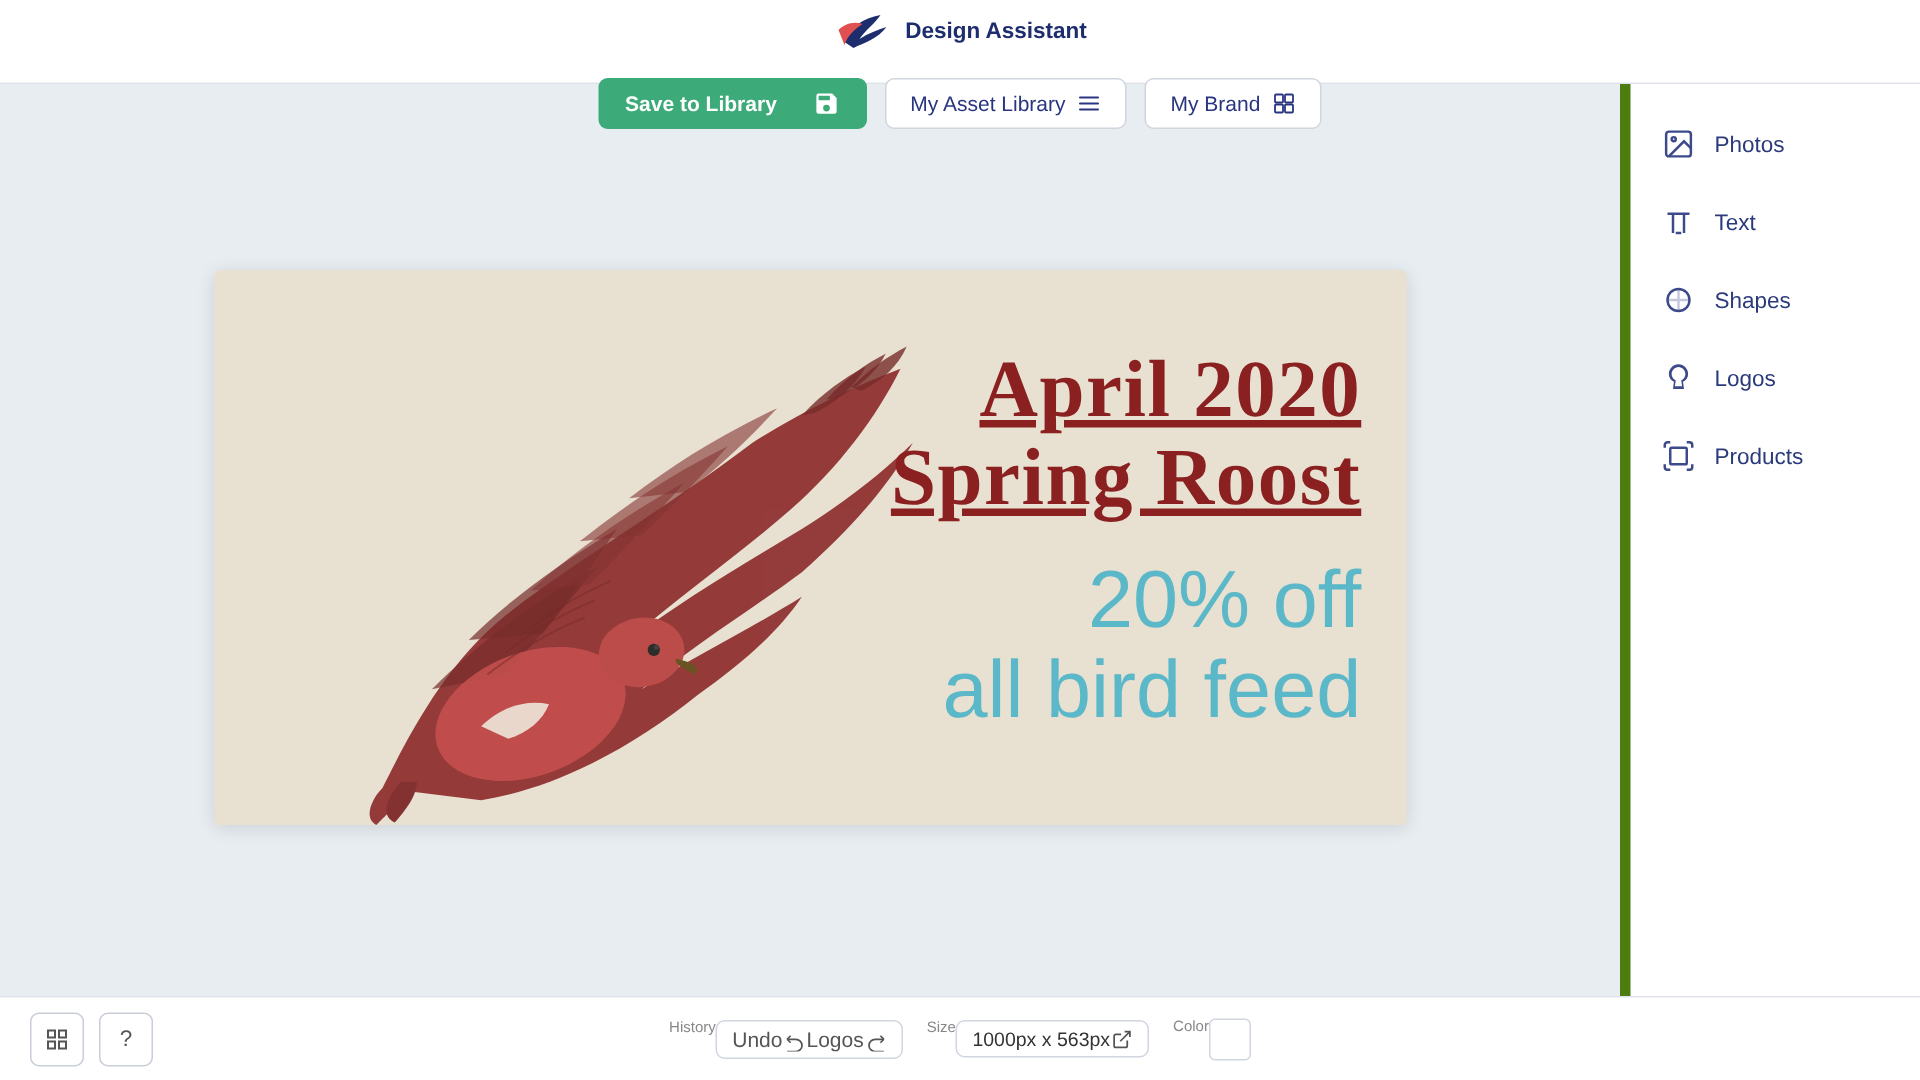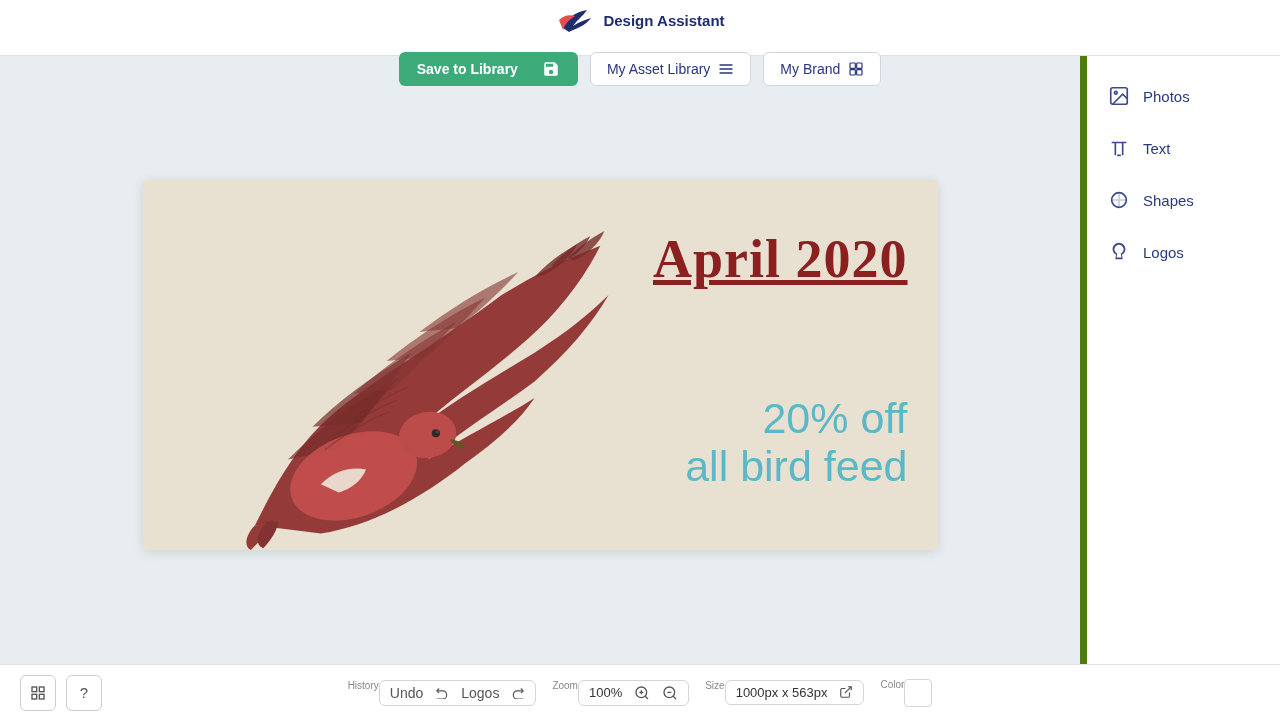--- a/index.html
+++ b/index.html
@@ -122,21 +122,21 @@
       text-decoration: underline;
       font-family: Georgia, serif;
       letter-spacing: 1px;
     }
 
     .canvas-text-promo {
       position: absolute;
       right: 30px;
       bottom: 60px;
       text-align: right;
-      font-size: 43px;
+      font-size: 54px;
       font-weight: 300;
       color: #5ab8c8;
       line-height: 1.1;
       font-family: -apple-system, BlinkMacSystemFont, sans-serif;
     }
 
     .toolbar-icon-btn {
       width: 36px;
       height: 36px;
       border: 1.5px solid #c8cdd8;
@@ -163,25 +163,25 @@
     }
 
     .toolbar-group-label {
       font-size: 10px;
       color: #888;
       margin-bottom: 2px;
     }
 
     .toolbar-group-control {
       display: flex;
-      align-items: flex-start;
+      align-items: flex-end;
       border: 1.5px solid #d0d5e0;
       border-radius: 6px;
       padding: 4px 10px;
-      gap: 12px;
+      gap: 1px;
       font-size: 13px;
       color: #333;
       background: #fff;
     }
 
     .ctrl-btn {
       background: none;
       border: none;
       cursor: pointer;
       color: #555;
@@ -329,20 +329,21 @@
           <path d="M420 118 C436 100 455 87 472 78 C463 95 447 108 430 116 Z" fill="#6b1818" opacity="0.8"></path>
 
           <path d="M200 290 C220 275 242 262 265 252" stroke="#6b1818" stroke-width="1.5" fill="none" opacity="0.5"></path>
           <path d="M180 310 C202 293 226 278 252 268" stroke="#6b1818" stroke-width="1.5" fill="none" opacity="0.5"></path>
           <path d="M165 328 C190 309 216 292 244 282" stroke="#6b1818" stroke-width="1.5" fill="none" opacity="0.5"></path>
         </g>
       </svg>
 
       <div class="canvas-text-title">
         <span>April 2020</span><br>
+        <span>Spring Roost</span>
       </div>
 
       <div class="canvas-text-promo">
         <div>20% off</div>
         <div>all bird feed</div>
       </div>
     </div>
   </div>
 
   <div class="sidebar">
@@ -379,20 +380,32 @@
 
     <div class="sidebar-item">
       <span class="sidebar-item-icon">
         <svg width="22" height="22" viewBox="0 0 24 24" fill="#3d4a8a">
             <path d="M12 2C8 2 5 5.5 5 9c0 2.5 1.5 4.7 3.7 5.8L8 20h8l-.7-5.2C17.5 13.7 19 11.5 19 9c0-3.5-3-7-7-7zm0 2c2.8 0 5 2.7 5 5 0 1.9-1 3.5-2.6 4.4l-.4.2.6 4.4H9.4l.6-4.4-.4-.2C8 12.5 7 10.9 7 9c0-2.3 2.2-5 5-5z"></path>
           </svg>
       </span>
       <span class="sidebar-item-label">Logos</span>
     </div>
 
+    <div class="sidebar-item">
+      <span class="sidebar-item-icon">
+        <svg width="22" height="22" viewBox="0 0 24 24" fill="none" stroke="#3d4a8a" stroke-width="1.8">
+            <path d="M6 2H4a2 2 0 00-2 2v2"></path>
+            <path d="M18 2h2a2 2 0 012 2v2"></path>
+            <path d="M2 18v2a2 2 0 002 2h2"></path>
+            <path d="M22 18v2a2 2 0 01-2 2h-2"></path>
+            <rect x="6" y="6" width="12" height="12" rx="1"></rect>
+          </svg>
+      </span>
+      <span class="sidebar-item-label">Products</span>
+    </div>
 
   </div>
 </div>
 
 <div class="bottom-toolbar-wrap">
 
   <div style="position:absolute; left:20px; display:flex; gap:10px;">
     <button class="toolbar-icon-btn">
       <svg width="16" height="16" viewBox="0 0 24 24" fill="none" stroke="#555" stroke-width="2">
           <rect x="3" y="3" width="7" height="7"></rect>
@@ -421,38 +434,20 @@
         <button class="ctrl-btn">
           <span>Logos</span>
         </button>
         <svg width="14" height="14" viewBox="0 0 24 24" fill="none" stroke="#555" stroke-width="2">
             <path d="M21 10H11a7 7 0 100 14h10"></path>
             <path d="M21 10l-4-4M21 10l-4 4"></path>
           </svg>
       </div>
     </div>
 
-    <div class="toolbar-group">
-      <span class="toolbar-group-label">Zoom</span>
-      <div class="toolbar-group-control">
-        <span>100%</span>
-        <button class="ctrl-btn">
-          <svg width="16" height="16" viewBox="0 0 24 24" fill="none" stroke="#555" stroke-width="2">
-              <circle cx="11" cy="11" r="8"></circle>
-              <path d="M21 21l-4.35-4.35M11 8v6M8 11h6"></path>
-            </svg>
-        </button>
-        <button class="ctrl-btn">
-          <svg width="16" height="16" viewBox="0 0 24 24" fill="none" stroke="#555" stroke-width="2">
-              <circle cx="11" cy="11" r="8"></circle>
-              <path d="M21 21l-4.35-4.35M8 11h6"></path>
-            </svg>
-        </button>
-      </div>
-    </div>
 
     <div class="toolbar-group">
       <span class="toolbar-group-label">Size</span>
       <div class="toolbar-group-control">
         <span>1000px x 563px</span>
         <button class="ctrl-btn">
           <svg width="14" height="14" viewBox="0 0 24 24" fill="none" stroke="#555" stroke-width="2">
               <path d="M18 13v6a2 2 0 01-2 2H5a2 2 0 01-2-2V8a2 2 0 012-2h6"></path>
               <polyline points="15,3 21,3 21,9"></polyline>
               <line x1="10" y1="14" x2="21" y2="3"></line>

